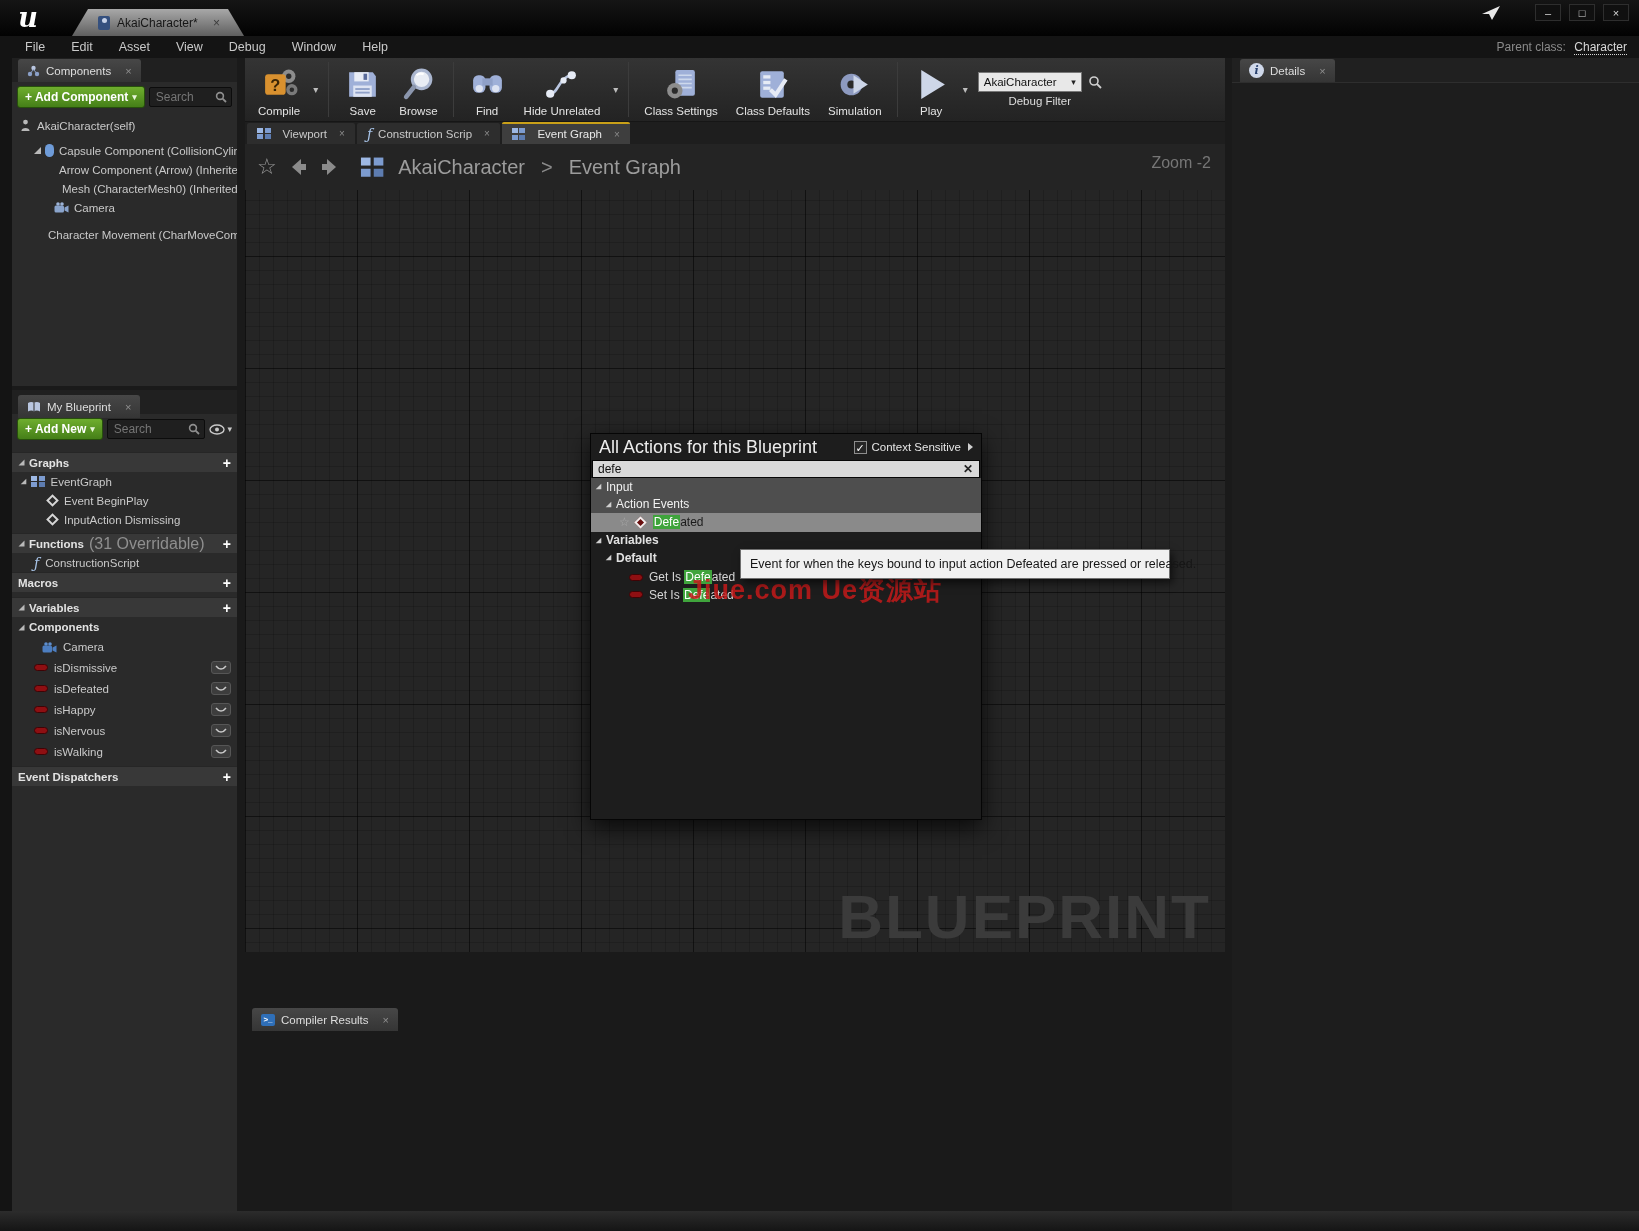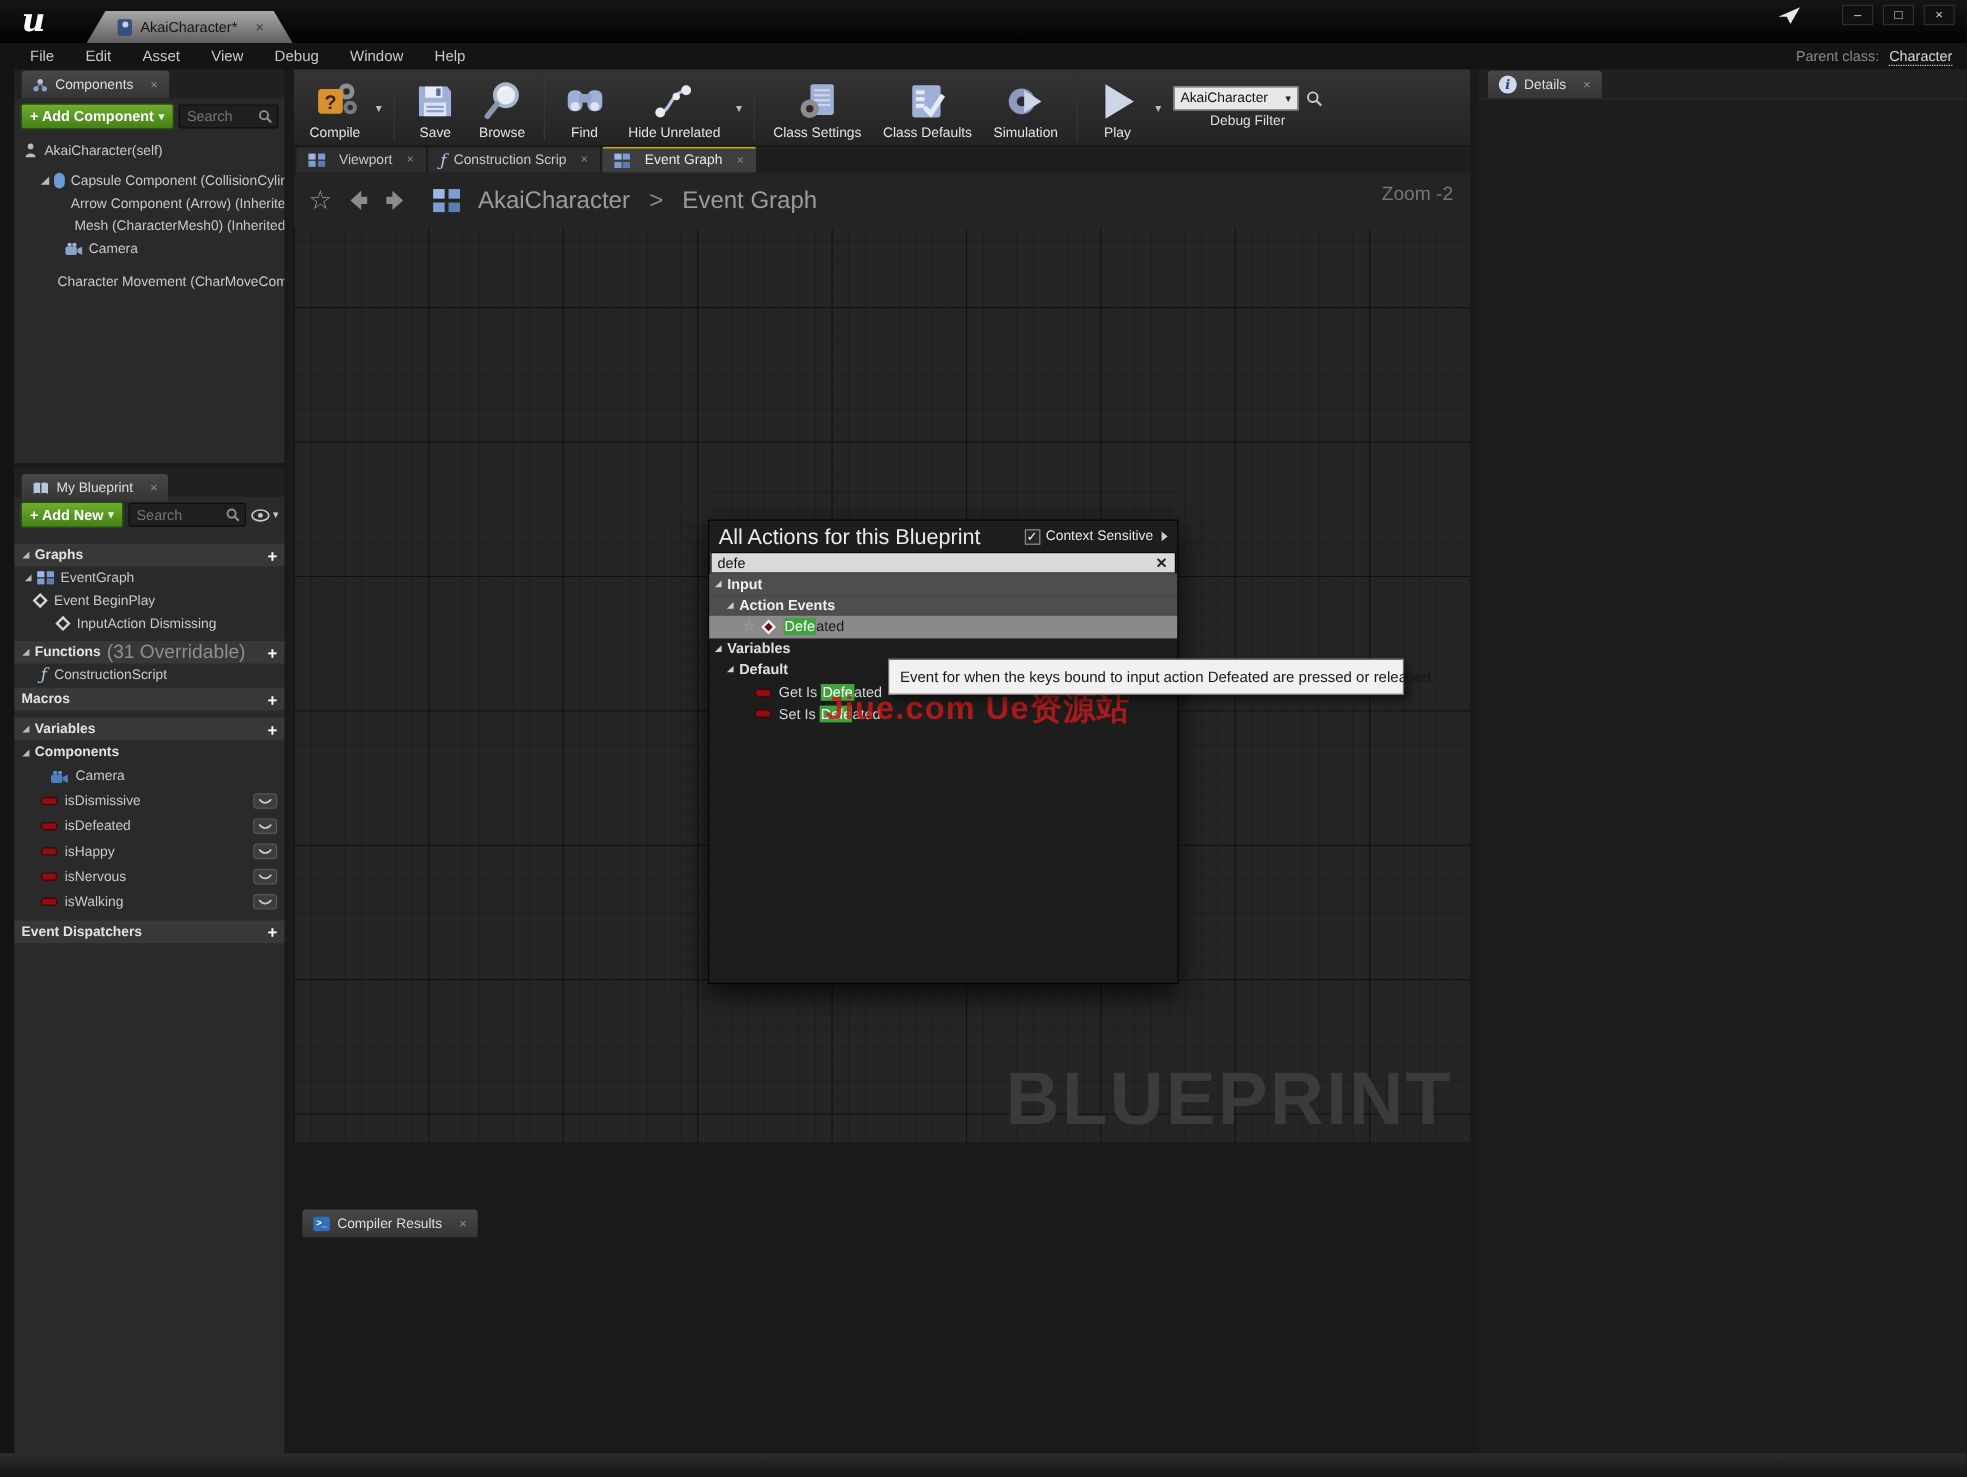--- a/index.html
+++ b/index.html
@@ -93,21 +93,21 @@
   .popup{position:absolute;left:590px;top:433px;width:392px;height:387px;background:#1d1d1d;border:1px solid #050505;box-shadow:0 8px 22px rgba(0,0,0,.75);z-index:30;}
   .popup-hdr{display:flex;align-items:center;height:26px;padding:0 8px;}
   .popup-title{color:#ececec;font-size:18px;flex:1;}
   .ctx{display:flex;align-items:center;gap:5px;color:#e6e6e6;font-size:11.5px;}
   .cbx{width:13px;height:13px;background:#262626;border:1px solid #8d8d8d;color:#fff;font-size:11px;line-height:12px;text-align:center;}
   .ctx-arrow{width:0;height:0;border-left:5px solid #cfcfcf;border-top:4px solid transparent;border-bottom:4px solid transparent;margin-left:2px;}
   .popup-search{display:flex;align-items:center;height:18px;background:#d9d9d9;border:1px solid #070707;margin:0 1px;}
   .popup-search input{flex:1;background:transparent;border:none;outline:none;color:#111;font-size:12px;padding:0 5px;}
   .popup-search .xclear{color:#222;font-size:12px;font-weight:bold;padding:0 6px;}
   .prow{display:flex;align-items:center;height:17.5px;font-size:12px;color:#d6d6d6;}
-  .prow.cat{background:#4e4e4e;color:#f0f0f0;font-weight:bold;}
+  .prow.cat{background:#4e4e4e;color:#f0f0f0;font-weight:normal;}
   .prow.dark{background:transparent;color:#e0e0e0;font-weight:bold;}
   .prow.sel{background:#8a8a8a;color:#1b1b1b;height:18.5px;}
   .prow .exp{border-bottom-color:#cfcfcf;transform:scale(.8);}
   .hl{background:#3fa43c;color:#fff;padding:0 1px;}
   .prow .star{color:#a9a9a9;font-size:12px;margin-right:4px;}
   .p-diamond{width:9px;height:9px;border:2px solid #f0f0f0;background:#6a0f0f;transform:rotate(45deg);margin:0 8px 0 2px;flex:none;}
 
   .tooltip{position:absolute;left:740px;top:549px;width:430px;height:30px;background:#f1f1f1;border:1px solid #6f6f6f;color:#161616;font-size:12.5px;display:flex;align-items:center;padding:0 9px;box-shadow:3px 4px 8px rgba(0,0,0,.6);z-index:40;white-space:nowrap;}
   .red-wm{position:absolute;left:688px;top:572px;z-index:35;color:#c41a1a;font-size:27px;font-weight:bold;letter-spacing:1px;opacity:.85;white-space:nowrap;}
 
@@ -278,21 +278,21 @@
     <div class="trow" style="padding-left:8px">
       <span class="exp" style="transform:scale(.8)"></span>
       <span class="i-grid">
           <i></i>
           <i></i>
           <i></i>
           <i></i>
         </span>
       <span>EventGraph</span>
     </div>
-    <div class="trow" style="padding-left:15px">
+    <div class="trow" style="padding-left:34px">
       <span class="i-diamond"></span>
       <span>Event BeginPlay</span>
     </div>
     <div class="trow" style="padding-left:34px">
       <span class="i-diamond"></span>
       <span>InputAction Dismissing</span>
     </div>
     <div style="height:4px"></div>
     <div class="sec-hdr">
       <span class="exp" style="transform:scale(.85)"></span>

